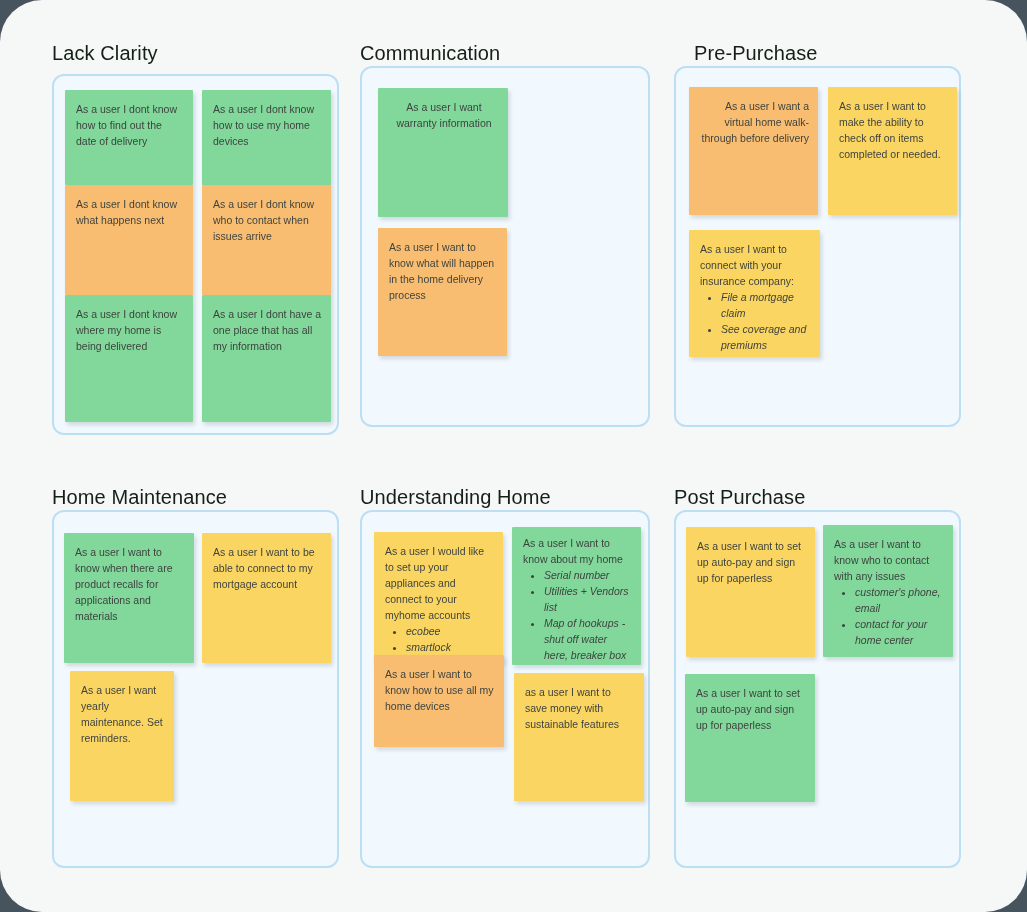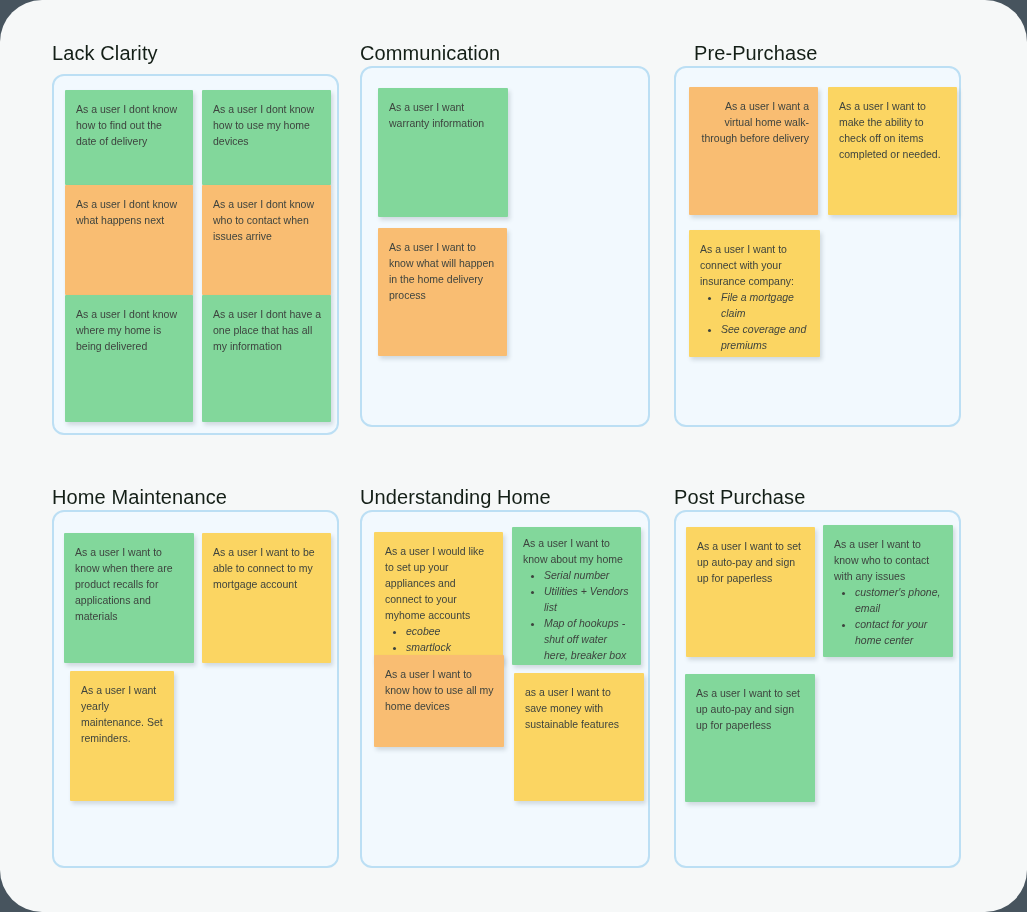--- a/index.html
+++ b/index.html
@@ -75,21 +75,21 @@
     <div class="note" style="left:11px; top:219px; width:128px; height:127px;" data-color="green">
       <div class="note-text">As a user I dont know where my home is being delivered</div>
     </div>
     <div class="note" style="left:148px; top:219px; width:129px; height:127px;" data-color="green">
       <div class="note-text">As a user I dont have a one place that has all my information</div>
     </div>
   </div>
 
   <div class="section-title" style="left:360px; top:42px;">Communication</div>
   <div class="panel" style="left:360px; top:66px; width:290px; height:361px;">
-    <div class="note" style="left:16px; top:20px; width:130px; height:129px;" data-color="green">
+    <div class="note" style="left:16px; top:20px; width:130px; height:129px;text-align:center;" data-color="green">
       <div class="note-text">As a user I want warranty information</div>
     </div>
     <div class="note" style="left:16px; top:160px; width:129px; height:128px;" data-color="orange">
       <div class="note-text">As a user I want to know what will happen in the home delivery process</div>
     </div>
   </div>
 
   <div class="section-title" style="left:674px; top:42px;margin-left:20px;">Pre-Purchase</div>
   <div class="panel" style="left:674px; top:66px; width:287px; height:361px;">
     <div class="note" style="left:13px; top:19px; width:129px; height:128px;text-align:right;" data-color="orange">

